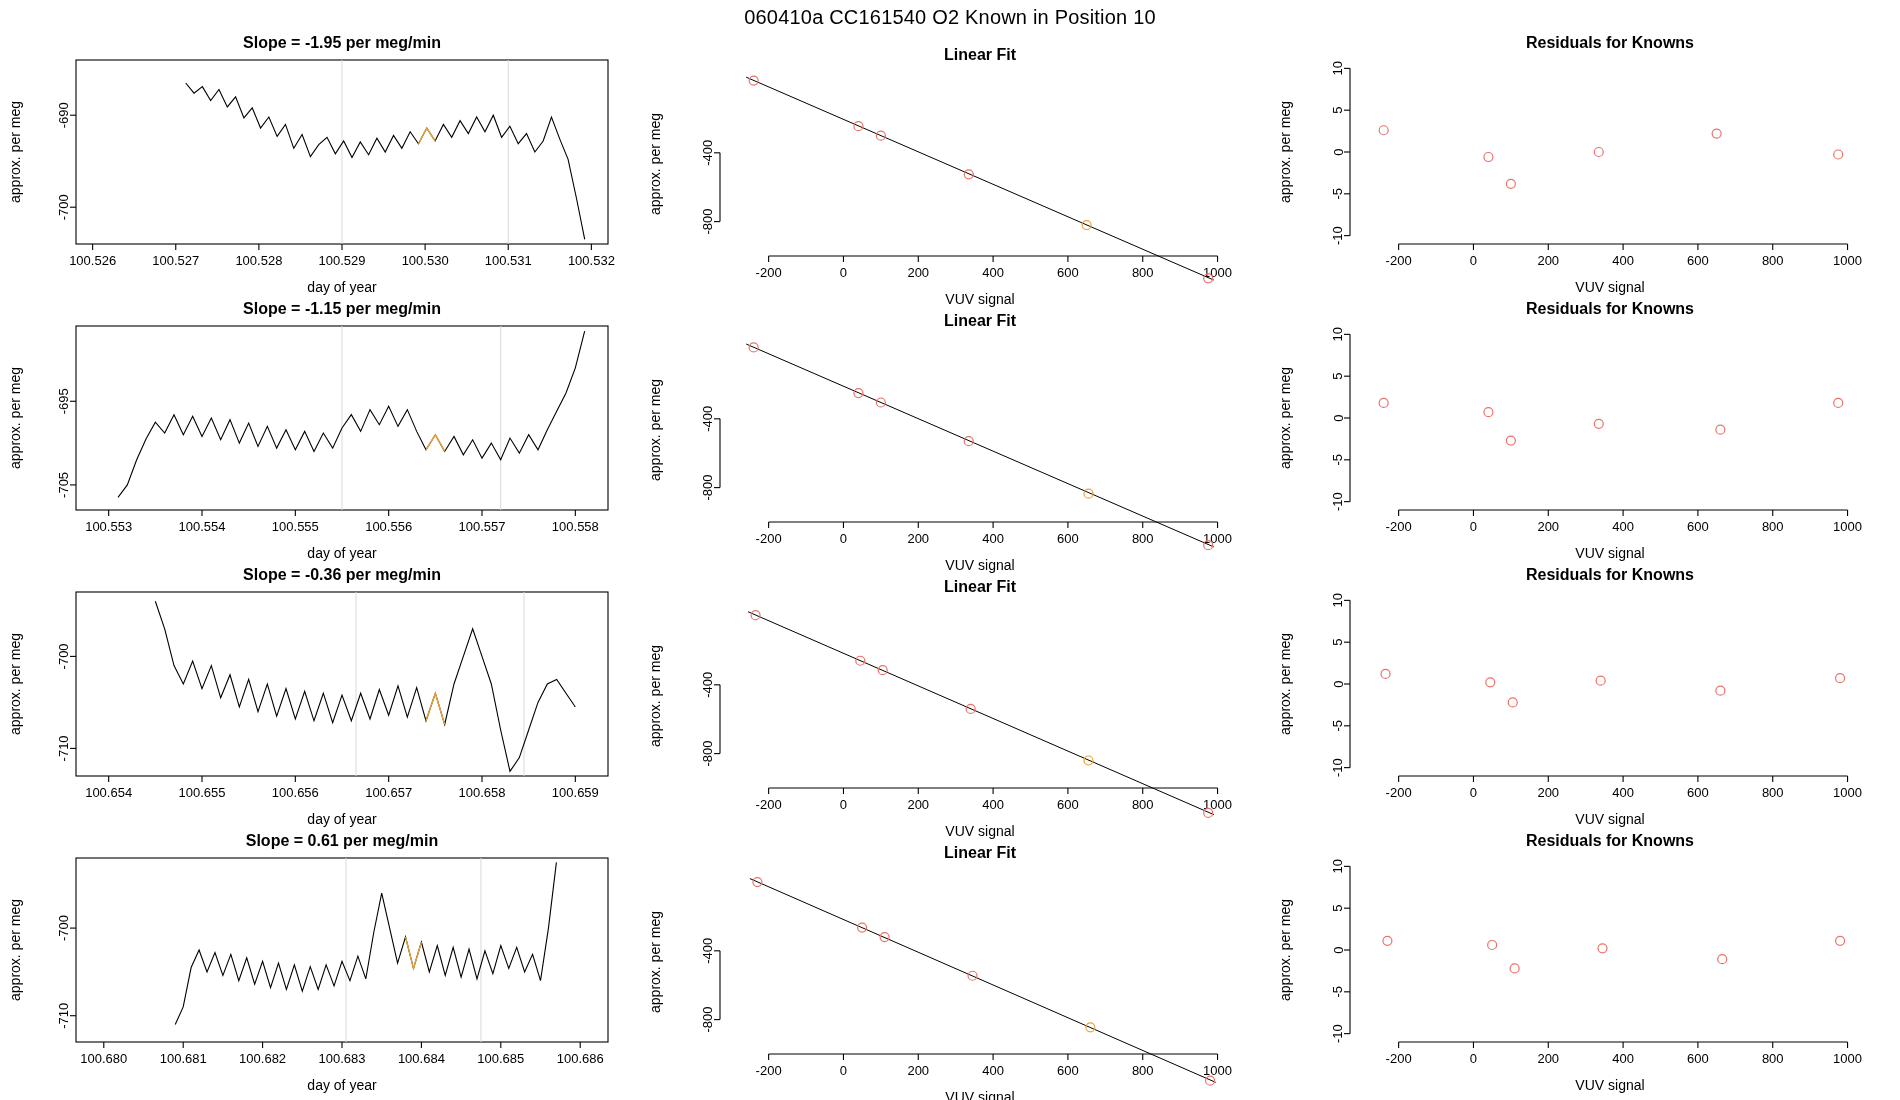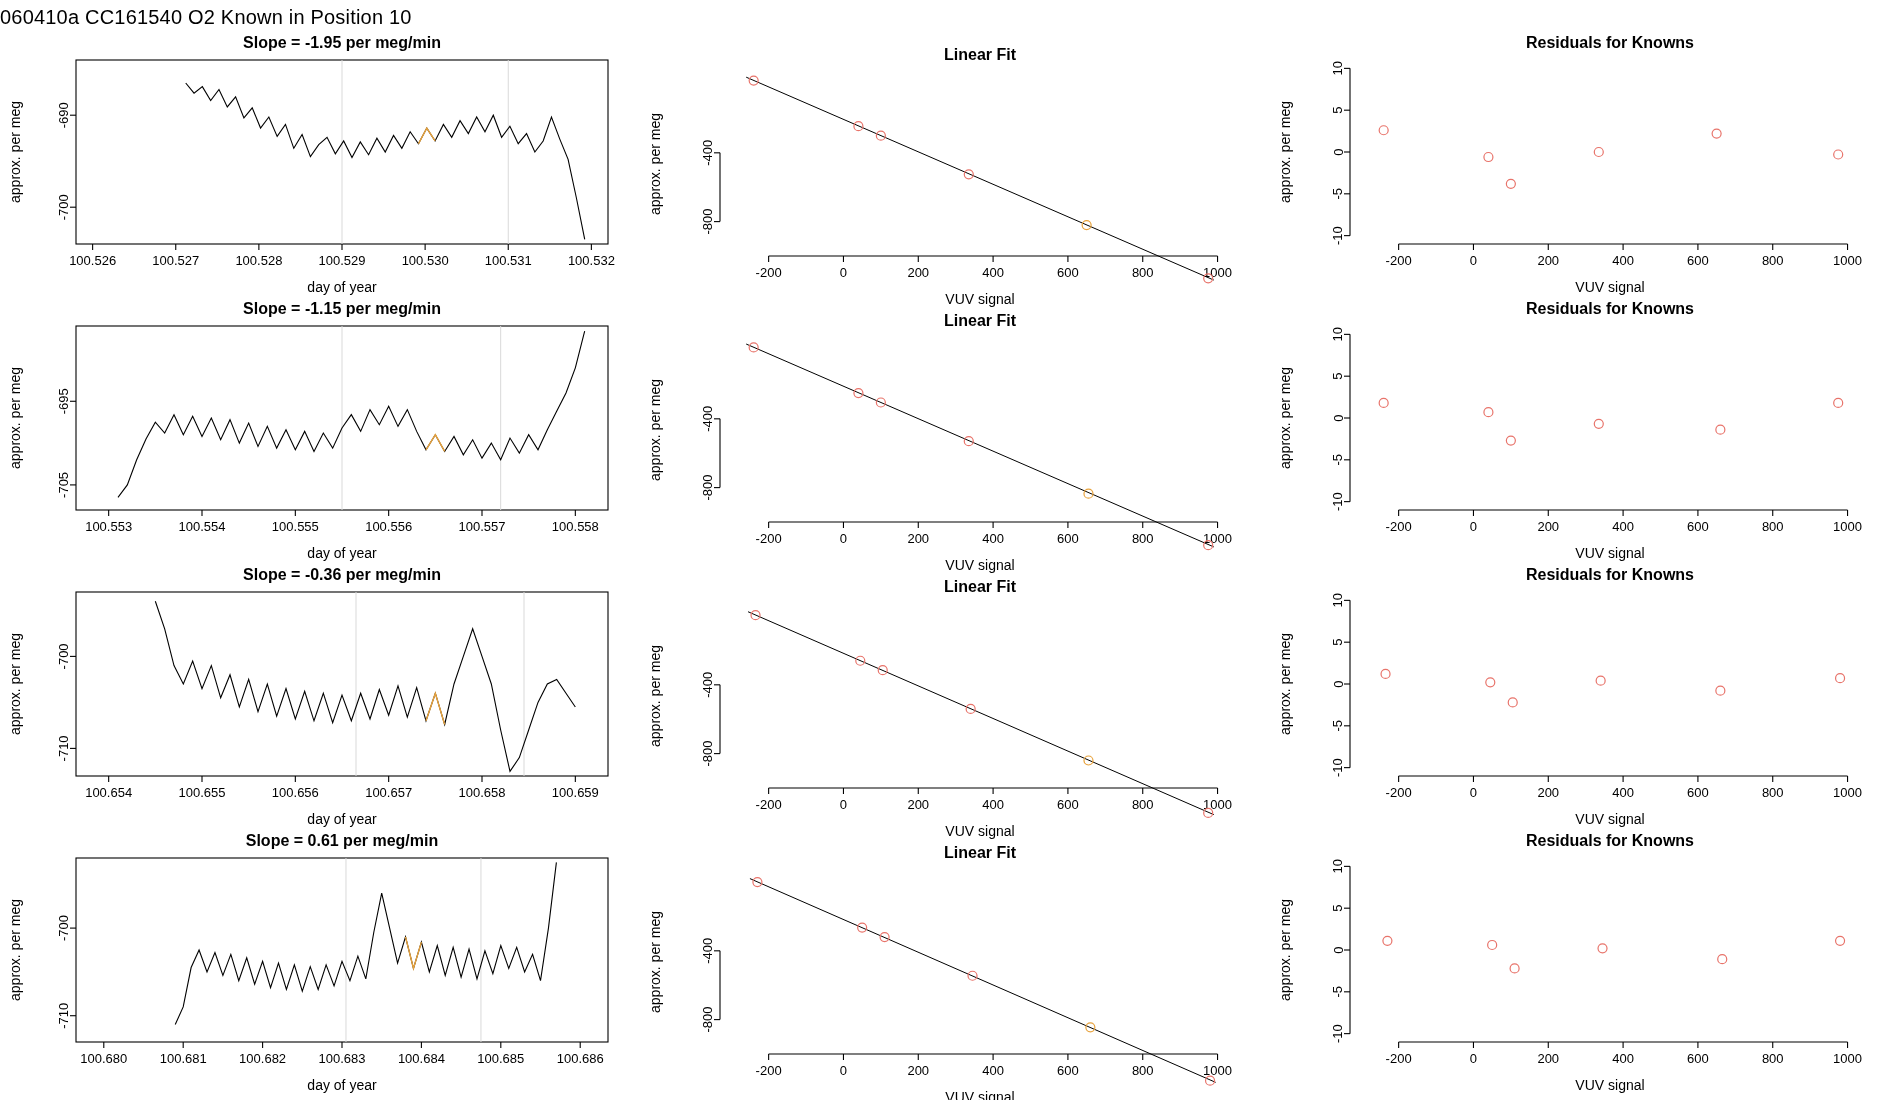--- a/index.html
+++ b/index.html
@@ -1,19 +1,19 @@
 <!DOCTYPE html>
 <html><head>
 <meta charset="utf-8">
 <style>
   html,body{margin:0;padding:0;background:#ffffff;}
   body{width:1900px;height:1100px;font-family:"Liberation Sans",sans-serif;color:#000;overflow:hidden;}
   #root{position:relative;width:1900px;height:1100px;}
   .main-title{
-    position:absolute;top:6px;left:0;width:1900px;
+    position:absolute;top:6px;left:0;width:1900px;text-align:center;
     font-size:20px;font-weight:400;letter-spacing:0.2px;
   }
   .grid{position:absolute;top:34px;left:4px;width:1900px;height:1066px;}
   .row{position:relative;width:1900px;height:266px;}
   .cell{position:absolute;top:0;height:266px;}
   .cell.c0{left:0;width:640px;}
   .cell.c1{left:640px;width:630px;margin-top:12px;}
   .cell.c2{left:1270px;width:630px;text-align:right;}
   .plotwrap{position:absolute;left:0;top:0;width:100%;height:266px;}
   svg{display:block;overflow:visible;}

